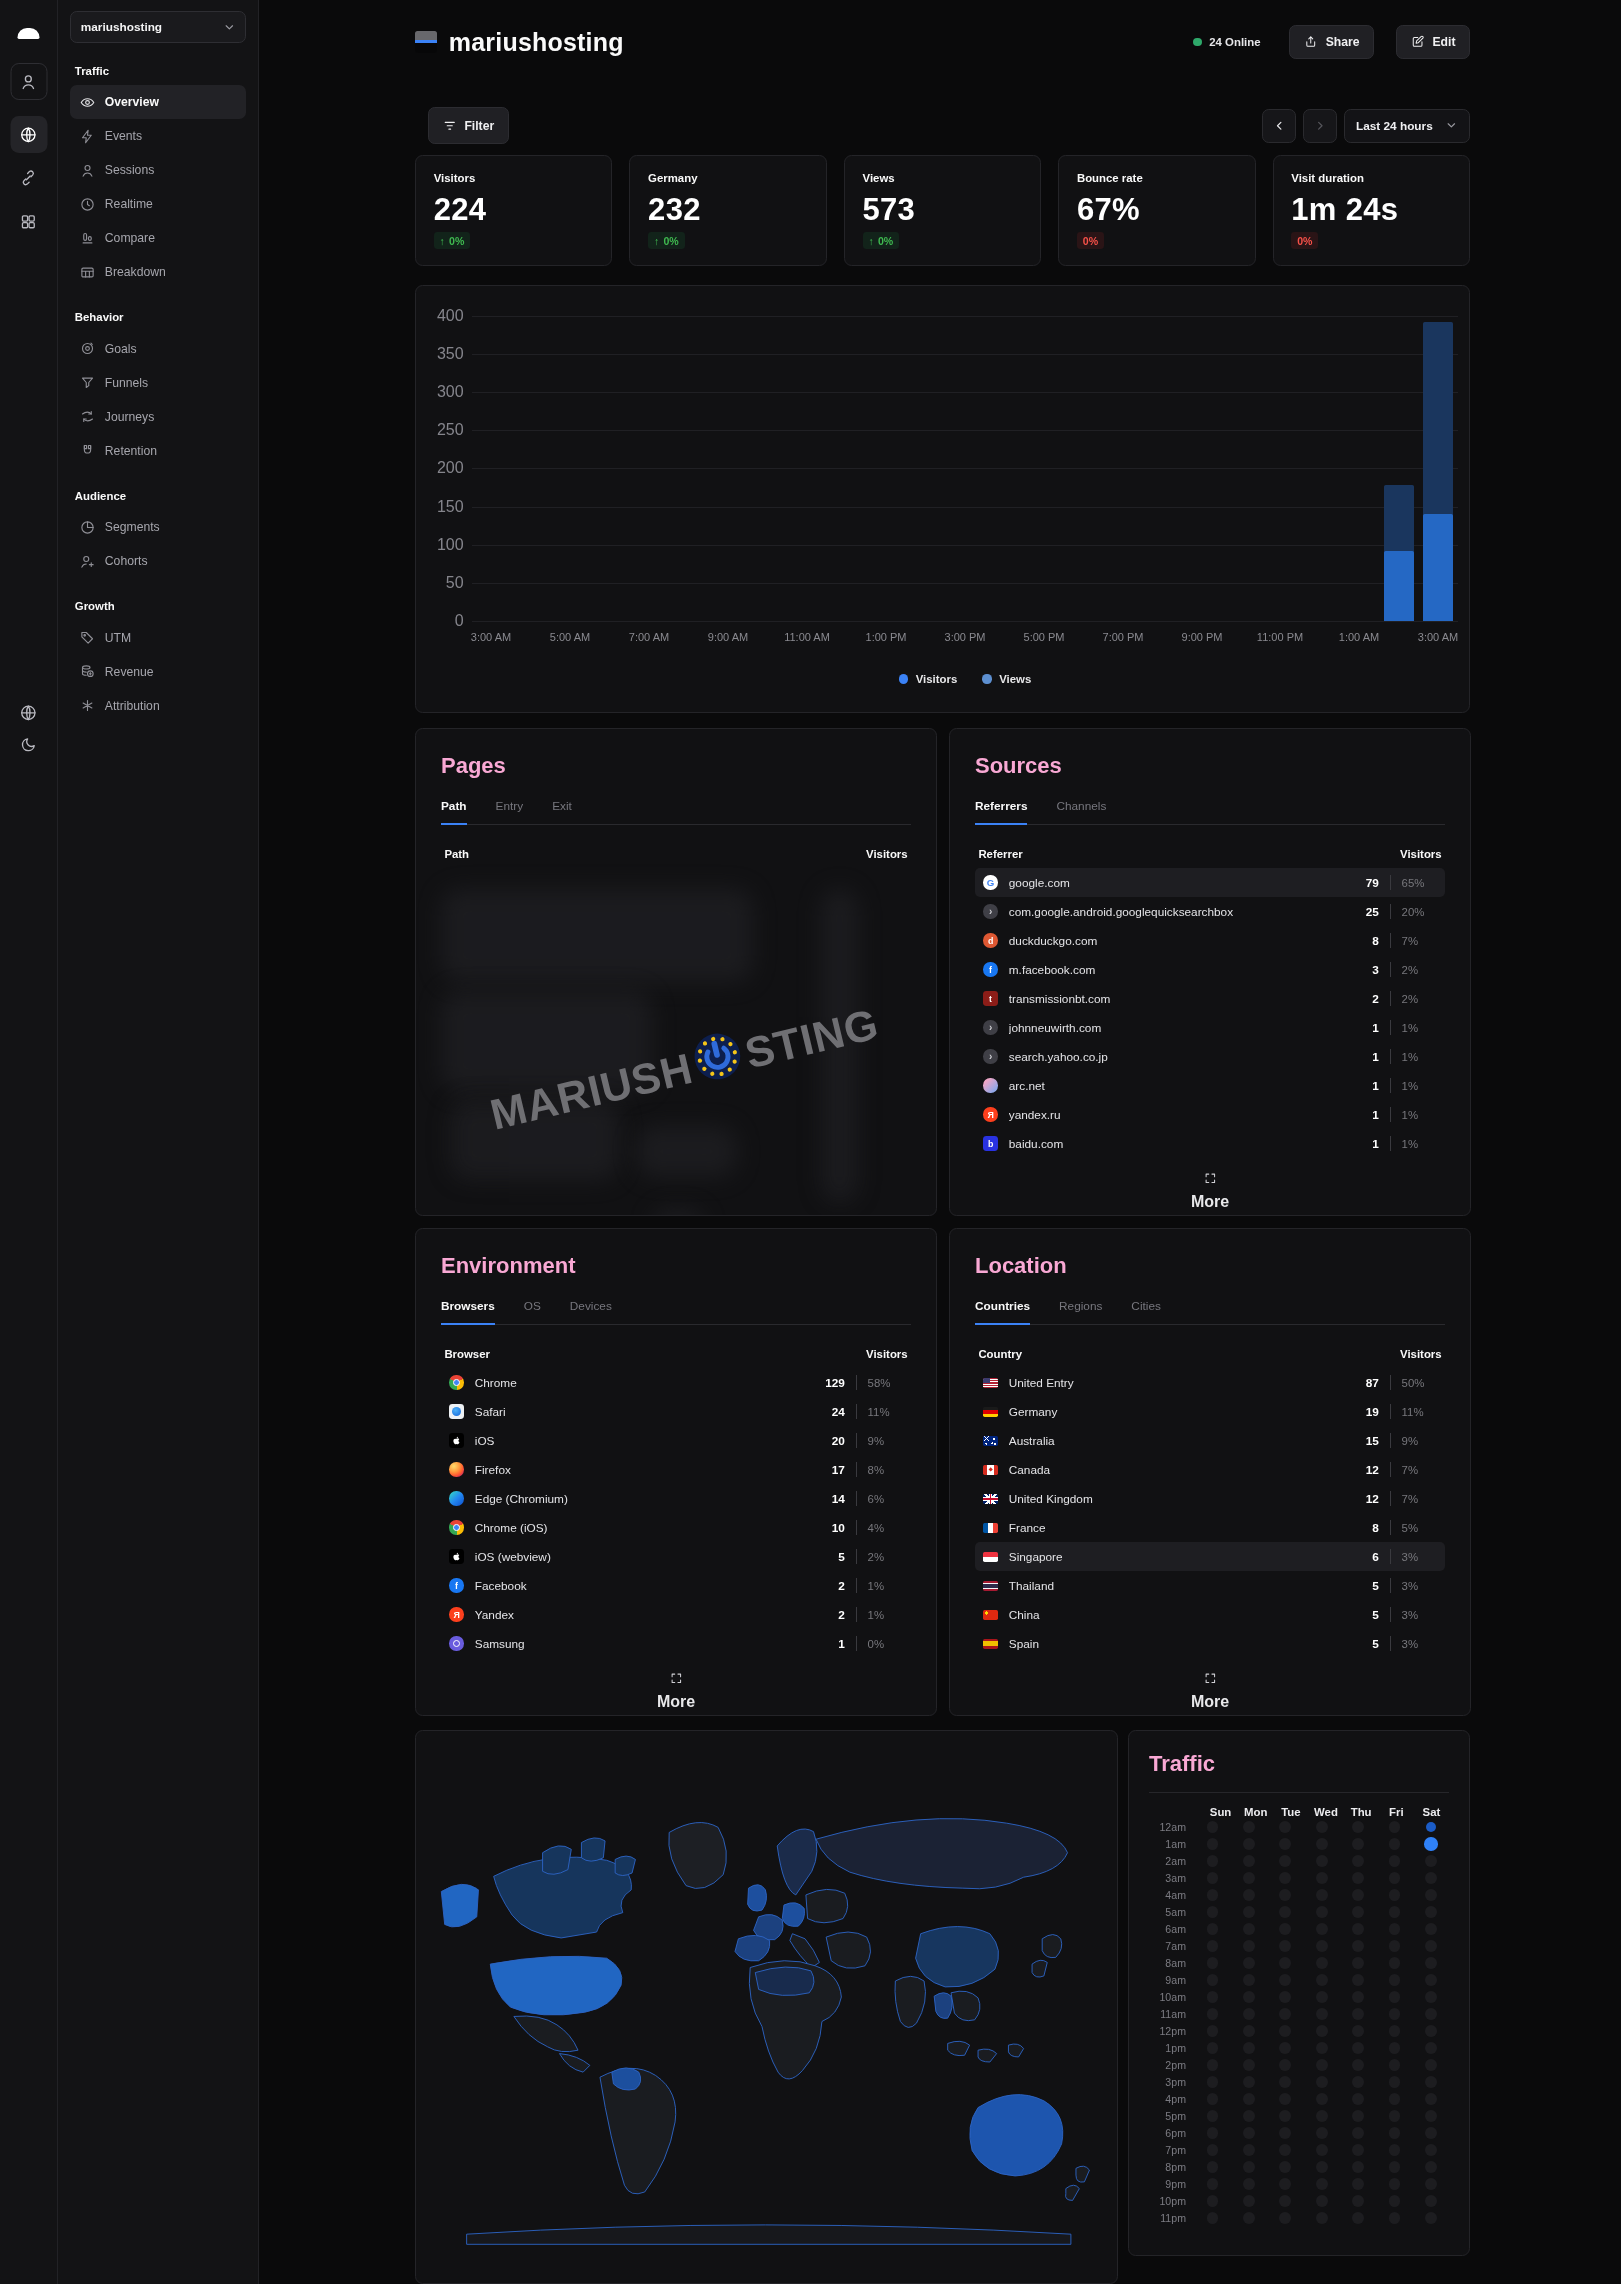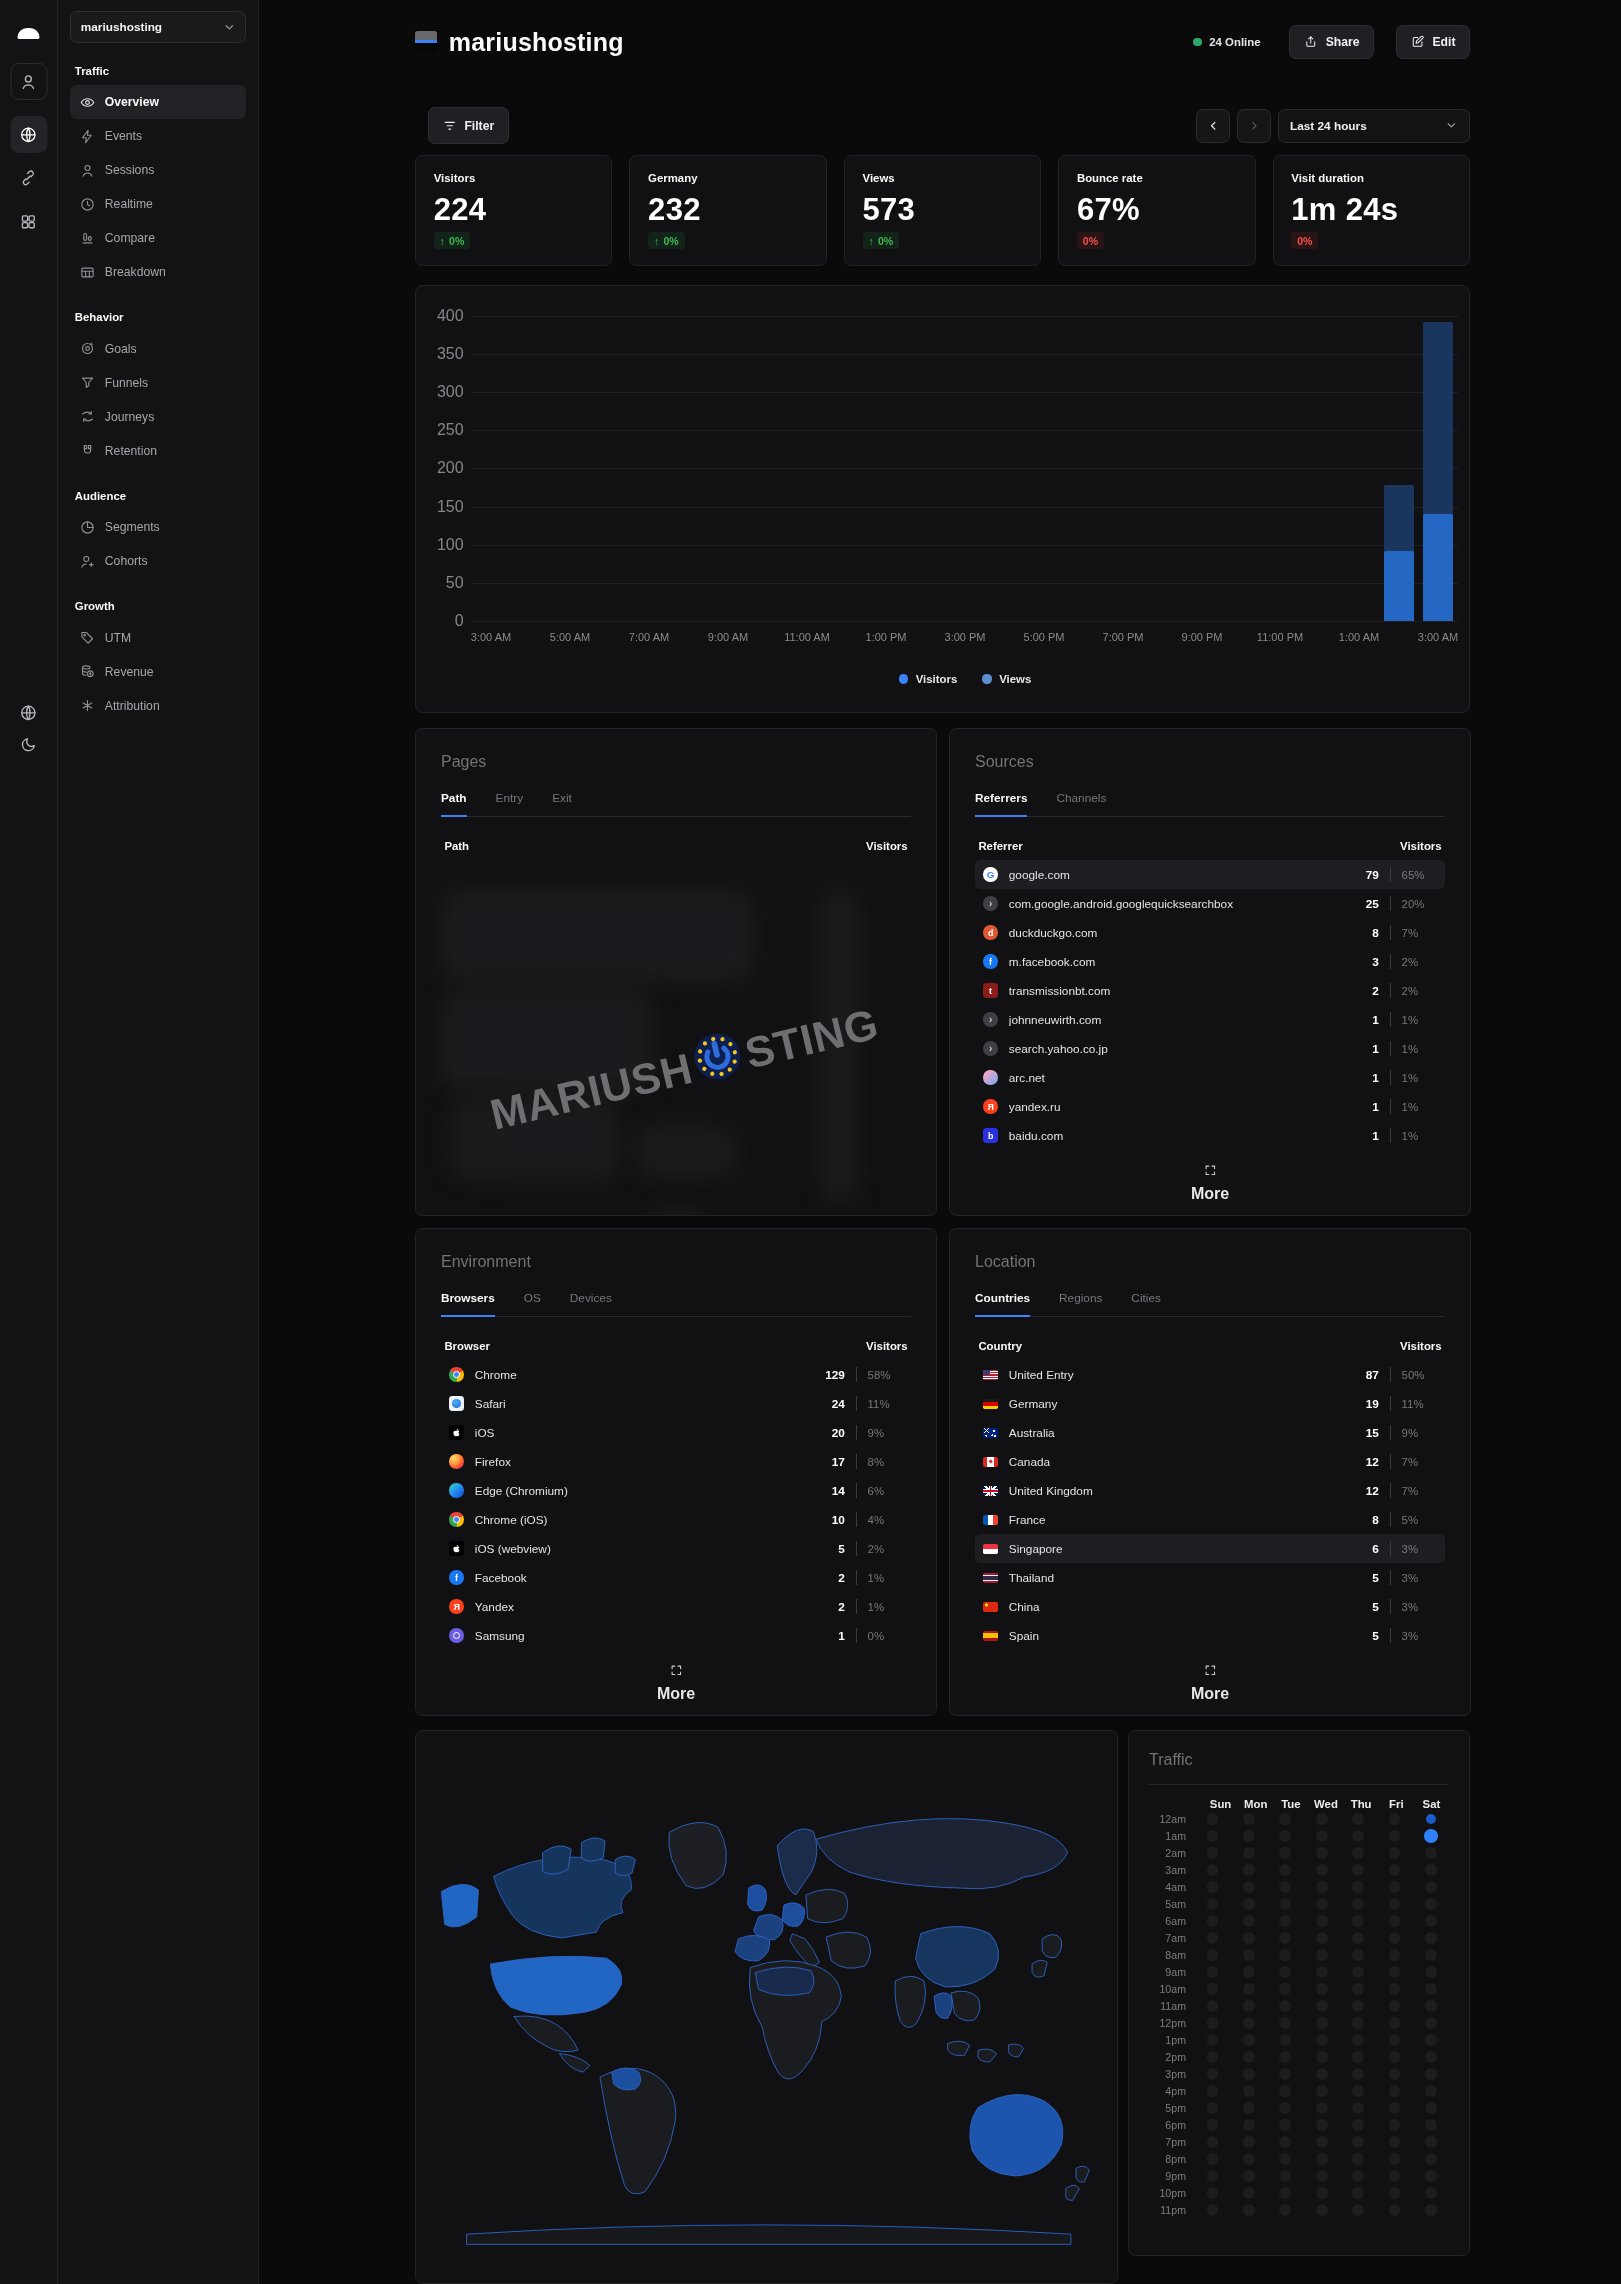--- a/index.html
+++ b/index.html
@@ -33,21 +33,21 @@
   .online-dot { width:8.4px; height:8.4px; border-radius:50%; background:#2ea86a; }
   .btn { height:34px; display:flex; align-items:center; gap:8.4px; padding:0 13.5px; background:#202024; border:0.8px solid #2c2c31; border-radius:6.8px; font-size:12.2px; font-weight:700; color:#f0f0f2; cursor:pointer; }
   .btn svg { width:13.5px; height:13.5px; }
 
   .toolbar { position:absolute; top:106px; left:13px; right:0; height:39px; display:flex; align-items:center; }
   .toolbar .btn { height:37px; }
   .tb-right { margin-left:auto; display:flex; align-items:center; gap:6.8px; }
   .sq-btn { width:34px; height:34px; border:0.8px solid #2a2a2e; background:#161619; border-radius:6.8px; display:flex; align-items:center; justify-content:center; color:#e6e6e9; cursor:pointer; }
   .sq-btn.dim { color:#55555b; }
   .sq-btn svg { width:13.5px; height:13.5px; }
-  .range-select { height:34px; width:192px; border:0.8px solid #2a2a2e; background:#131316; border-radius:6.8px; display:flex; align-items:center; justify-content:space-between; padding:0 11px; font-size:11.8px; font-weight:700; color:#f0f0f2; cursor:pointer; }
+  .range-select { height:34px; width:126px; border:0.8px solid #2a2a2e; background:#131316; border-radius:6.8px; display:flex; align-items:center; justify-content:space-between; padding:0 11px; font-size:11.8px; font-weight:700; color:#f0f0f2; cursor:pointer; }
   .range-select svg { width:12.7px; height:12.7px; color:#9a9aa1; }
 
   .card { position:absolute; background:#111113; border:0.8px solid #242428; border-radius:7.6px; }
 
   
   .stats { position:absolute; top:155px; left:0; right:0; height:111px; display:flex; gap:17px; }
   .stat-card { flex:1; background:#111113; border:0.8px solid #242428; border-radius:7.6px; padding:16px 17.7px; display:flex; flex-direction:column; }
   .stat-label { font-size:11.4px; font-weight:700; color:#fafafa; }
   .stat-value { font-size:31px; font-weight:700; color:#fff; margin-top:7.6px; letter-spacing:0.3px; }
   .stat-badge { margin-top:auto; align-self:flex-start; display:flex; gap:4.2px; align-items:center; font-size:10.6px; font-weight:700; border-radius:3.4px; padding:2.5px 5.9px; }
@@ -60,21 +60,21 @@
   .gridline { position:absolute; left:0; right:0; height:0.8px; background:#202024; }
   .ytick { position:absolute; right:calc(100% + 8.4px); transform:translateY(-50%); font-size:16px; color:#85858c; }
   .bar { position:absolute; bottom:0; border-radius:1.7px 1.7px 0 0; }
   .xlab { position:absolute; top:345px; transform:translateX(-50%); font-size:11px; color:#8a8a90; white-space:nowrap; }
   .legend { position:absolute; left:56px; width:986px; top:387px; display:flex; justify-content:center; gap:25px; }
   .leg-item { display:flex; align-items:center; gap:7.6px; font-size:11.4px; font-weight:700; color:#e8e8ea; cursor:pointer; }
   .leg-dot { width:9.3px; height:9.3px; border-radius:50%; }
 
   
   .panel { padding:23.6px 25px 0; overflow:hidden; }
-  .panel-title { font-size:16px; font-weight:400; color:#737373; }
+  .panel-title { font-size:22px; font-weight:700; color:#f9a8d4; }
   .tabs { display:flex; gap:29px; margin-top:20px; border-bottom:0.8px solid #2a2a2e; }
   .tab { font-size:11.8px; color:#77777e; padding-bottom:10px; border-bottom:2.5px solid transparent; margin-bottom:-0.8px; cursor:pointer; }
   .tab.active { color:#fafafa; font-weight:700; border-bottom-color:#3b82f6; }
   .cols { display:flex; justify-content:space-between; font-size:11.4px; font-weight:700; color:#fafafa; margin:23px 3.4px 8.4px; }
   .rows { }
   .row { height:29px; display:flex; align-items:center; gap:11px; padding:0 8.4px; border-radius:5px; font-size:11.8px; color:#e4e4e7; cursor:pointer; }
   .row.hl { background:#1e1e22; }
   .row .name { flex:1; white-space:nowrap; overflow:hidden; }
   .row .val { font-weight:700; color:#fff; }
   .row .sep { width:0.8px; height:15px; background:#3a3a3f; }

